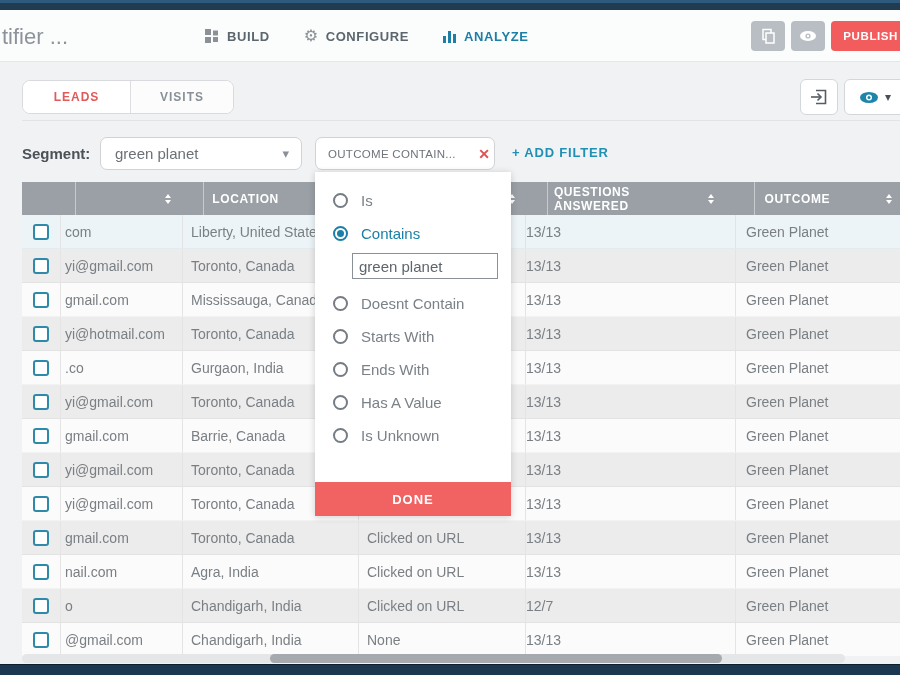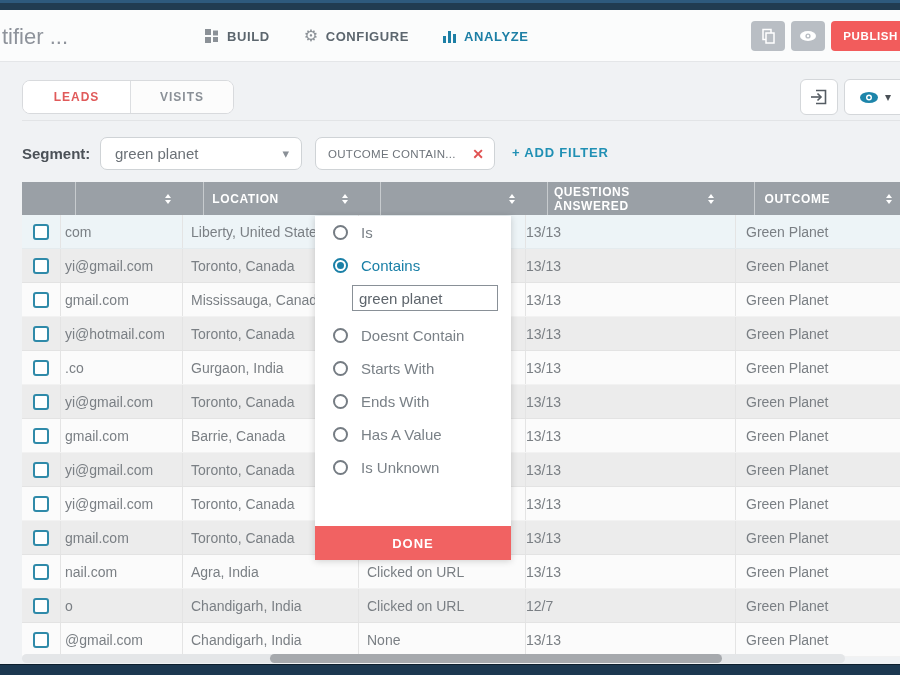--- a/index.html
+++ b/index.html
@@ -46,21 +46,21 @@
 
   .segment-row { position:absolute; left:0; top:75px; height:33px; width:100%; }
   .segment-label { position:absolute; left:22px; top:8px; font-size:15px; font-weight:bold; color:#4b5157; }
   .segment-select { position:absolute; left:100px; top:0; width:202px; height:33px; background:#fff;
     border:1px solid #cfd3d6; border-radius:7px; display:flex; align-items:center;
     padding:0 12px 0 14px; cursor:pointer; }
   .segment-select .val { flex:1; font-size:15px; color:#6b7177; }
   .select-caret { font-size:13px; color:#8a9097; }
   .filter-chip { position:absolute; left:315px; top:0; width:180px; height:33px; background:#fff;
     border:1px solid #cfd3d6; border-radius:7px; display:flex; align-items:center;
-    padding:0 10px 0 12px; cursor:pointer; }
+    padding:0 4px 0 12px; cursor:pointer; }
   .filter-chip .chip-label { flex:1; font-size:11.5px; letter-spacing:.3px; color:#6e747b; white-space:nowrap;
     overflow:hidden; }
   .chip-close { font-size:14px; color:#e05252; font-weight:bold; cursor:pointer; }
   .add-filter { position:absolute; left:512px; top:8px; font-size:13px; font-weight:bold;
     letter-spacing:.8px; color:#2090b4; cursor:pointer; }
 
   .table { position:absolute; left:22px; top:120px; width:878px; }
   .thead { display:flex; height:33px; background:#9aa0a6;gap:20px; }
   .th { display:flex; align-items:center; justify-content:space-between; color:#fff;
     font-size:12px; font-weight:bold; letter-spacing:.6px; cursor:pointer; }
@@ -85,21 +85,21 @@
   .td + .td { border-left:1px solid #e4e4e4; }
   .td.col-check { justify-content:center; }
   .td.col-email { padding-left:4px; }
   .td.col-loc { padding-left:8px; }
   .td.col-action { padding-left:8px; }
   .td.col-q { }
   .td.col-out { padding-left:10px; }
   .checkbox { width:16px; height:16px; border:2px solid #2f8aa9; border-radius:3px; background:#fff; cursor:pointer; }
 
   .popup { position:absolute; left:315px; top:110px; width:196px; height:344px; background:#fff;
-    box-shadow:0 1px 7px rgba(0,0,0,.18); z-index:5; padding-top:0;margin-top:44px; }
+    box-shadow:0 1px 7px rgba(0,0,0,.18); z-index:5; padding-top:12px; }
   .popt { height:33px; display:flex; align-items:center; padding-left:18px; gap:13px; cursor:pointer; }
   .popt .lbl { font-size:15px; color:#7a8187; }
   .popt.sel .lbl { color:#1b80a7; }
   .radio { width:15px; height:15px; border:2px solid #757c83; border-radius:50%; position:relative;
     flex:none; background:#fff; }
   .radio.sel { border-color:#1b80a7; }
   .radio.sel::after { content:""; position:absolute; inset:2px; background:#1b80a7; border-radius:50%; }
   .pinput-wrap { height:37px; padding:3px 0 0 37px; }
   .pinput { width:146px; height:26px; border:1px solid #899097; font-size:15px; color:#5e656c;
     padding:0 6px; background:#fff; font-family:"Liberation Sans", sans-serif; }

